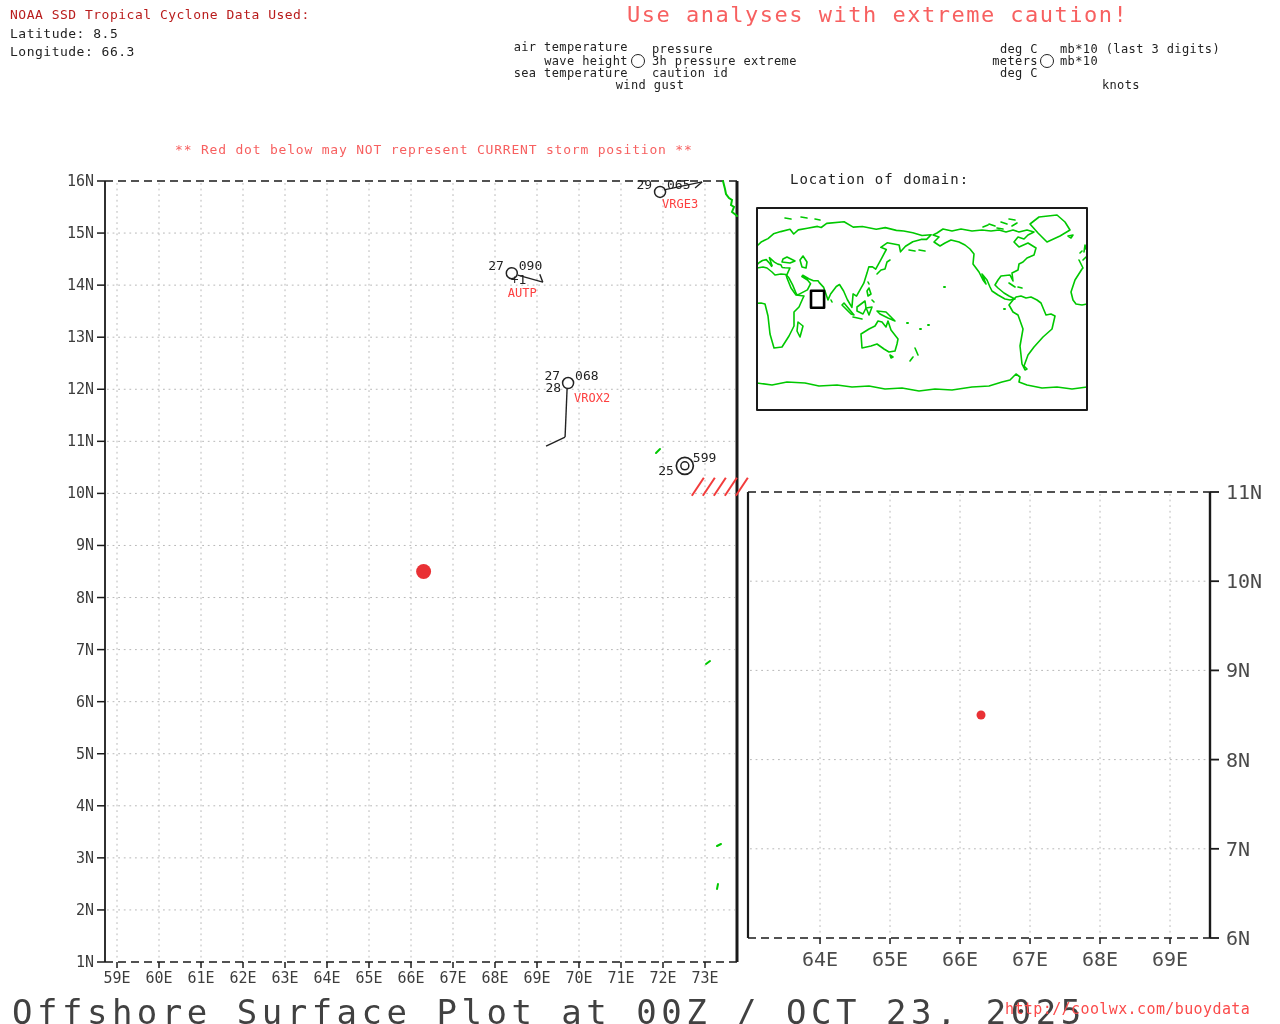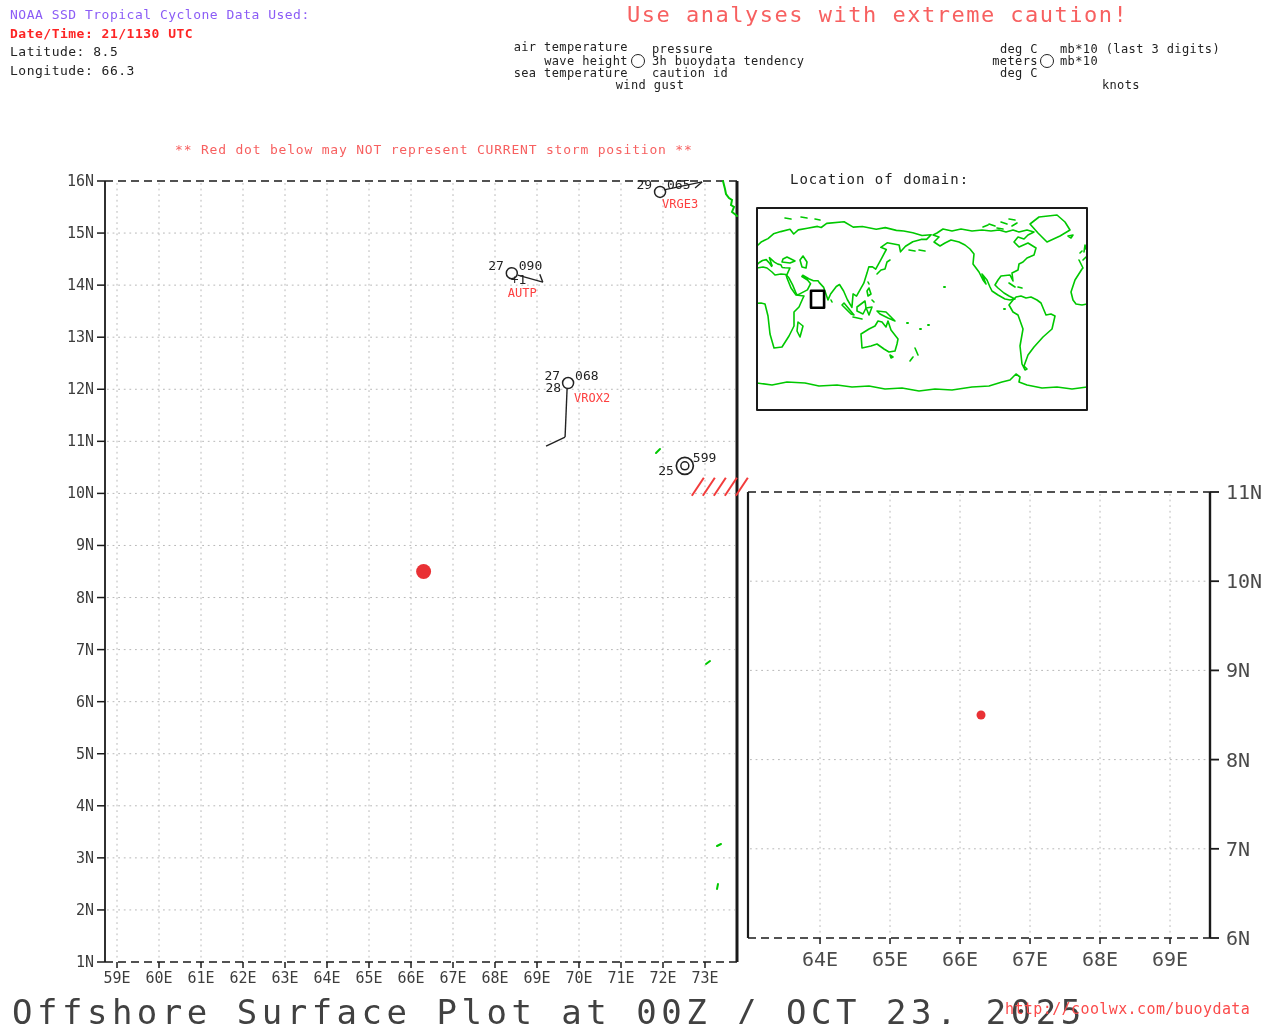--- a/index.html
+++ b/index.html
@@ -1,48 +1,47 @@
 <!DOCTYPE html>
 <html><head>
 <meta charset="utf-8">
 <style>
   html,body{margin:0;padding:0;background:#ffffff;}
   #page{position:relative;width:1280px;height:1024px;background:#fff;overflow:hidden;
         font-family:"DejaVu Sans Mono",monospace;color:#222;}
   .abs{position:absolute;}
   .hdr-line{font-size:13px;letter-spacing:.5px;line-height:18.5px;white-space:pre;}
-  .salmon{color:#8b5cf6;}
+  .salmon{color:#b91c1c;}
   .boldred{color:#fd2424;font-weight:bold;}
   #warning{left:627px;top:2px;font-size:22px;letter-spacing:1.5px;color:#f76060;white-space:pre;}
   .leg{font-size:12px;letter-spacing:.4px;white-space:pre;line-height:12px;}
   .leg-circle{width:12px;height:12px;border:1.6px solid #222;border-radius:50%;}
   #note{left:175px;top:142px;font-size:13px;letter-spacing:.8px;color:#f76060;white-space:pre;}
   #inset-title{left:790px;top:171px;width:200px;text-align:left;font-size:14px;letter-spacing:1px;white-space:pre;}
   #footer-title{left:12px;top:992px;font-size:34px;letter-spacing:4.5px;color:#414141;white-space:pre;}
   #footer-url{left:1005px;top:1000px;font-size:15px;letter-spacing:.4px;color:#fb4b4b;white-space:pre;}
   svg text{font-family:"DejaVu Sans Mono",monospace;}
 </style>
 </head>
 <body>
 
 <div id="page">
 
   <div class="abs" style="left:10px;top:6px;">
     <div class="hdr-line salmon">NOAA SSD Tropical Cyclone Data Used:</div>
-    <div class="hdr-line boldred">Date/Time: 21/1130 UTC</div>
     <div class="hdr-line">Latitude: 8.5</div>
     <div class="hdr-line">Longitude: 66.3</div>
   </div>
 
   <div id="warning" class="abs">Use analyses with extreme caution!</div>
 
   <div class="abs leg" style="left:480px;top:41px;width:148px;text-align:right;">air temperature</div>
   <div class="abs leg" style="left:652px;top:43px;">pressure</div>
   <div class="abs leg" style="left:480px;top:55px;width:148px;text-align:right;">wave height</div>
-  <div class="abs leg" style="left:652px;top:55px;">3h buoydata tendency</div>
+  <div class="abs leg" style="left:652px;top:55px;">3h pressure extreme</div>
   <div class="abs leg" style="left:480px;top:67px;width:148px;text-align:right;">sea temperature</div>
   <div class="abs leg" style="left:652px;top:67px;">caution id</div>
   <div class="abs leg" style="left:560px;top:79px;width:180px;text-align:center;">wind gust</div>
   <div class="abs leg-circle" style="left:631px;top:54px;"></div>
 
   <div class="abs leg" style="left:900px;top:43px;width:138px;text-align:right;">deg C</div>
   <div class="abs leg" style="left:1060px;top:43px;">mb*10 (last 3 digits)</div>
   <div class="abs leg" style="left:900px;top:55px;width:138px;text-align:right;">meters</div>
   <div class="abs leg" style="left:1060px;top:55px;">mb*10</div>
   <div class="abs leg" style="left:900px;top:67px;width:138px;text-align:right;">deg C</div>

